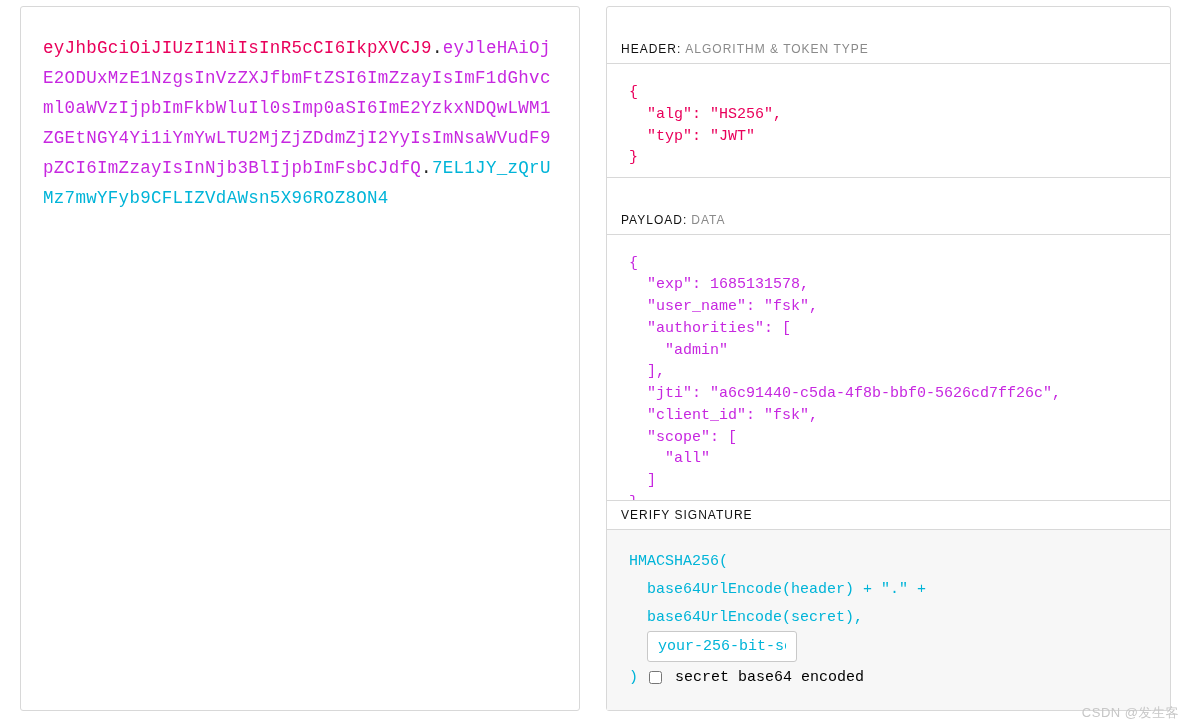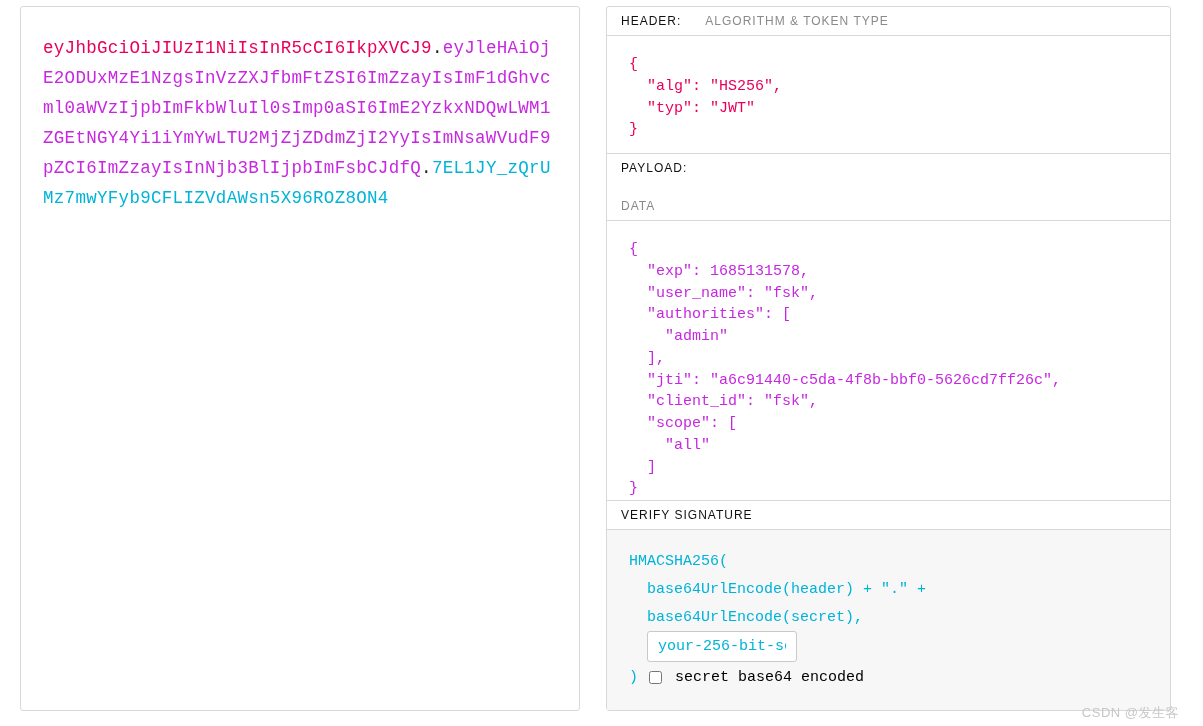--- a/index.html
+++ b/index.html
@@ -37,35 +37,36 @@
       letter-spacing: 0.3px;
     }
     .seg-header { color: #e9005b; }
     .seg-payload { color: #c727e0; }
     .seg-signature { color: #00b4d8; }
     .dot { color: #222; }
     .section-header {
       border-bottom: 1px solid #d8d8d8;
       padding: 7px 14px;
       display: flex;
-      gap: 24px;
+      gap: 4px;
       align-items: baseline;
     }
-    .section-header:not(:first-child) { border-top: 1px solid #d8d8d8; flex-direction: column; }
+    .section-header:not(:first-child) { border-top: 1px solid #d8d8d8; }
     .section-title {
       font-size: 12px;
       letter-spacing: 1px;
       color: #111;
       font-weight: 500;
     }
     .section-sub {
       font-size: 12px;
       letter-spacing: 1px;
       color: #8a8a8a;
       font-weight: 500;
+      margin-top: 28px;
     }
     .section-body {
       padding: 18px 22px;
       font-family: "SFMono-Regular", Consolas, "Liberation Mono", Menlo, monospace;
       font-size: 15px;
       line-height: 1.45;
       white-space: pre;
       overflow: auto;
     }
     .json-header { color: #e9005b; }

